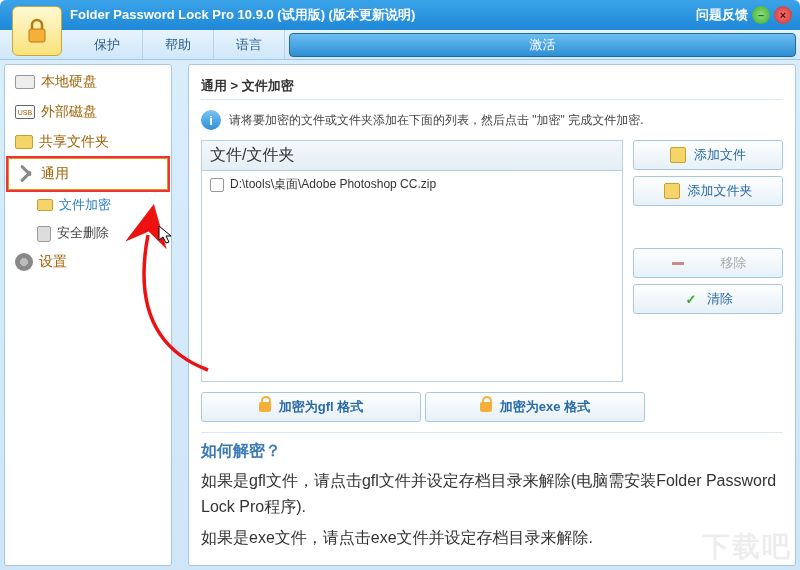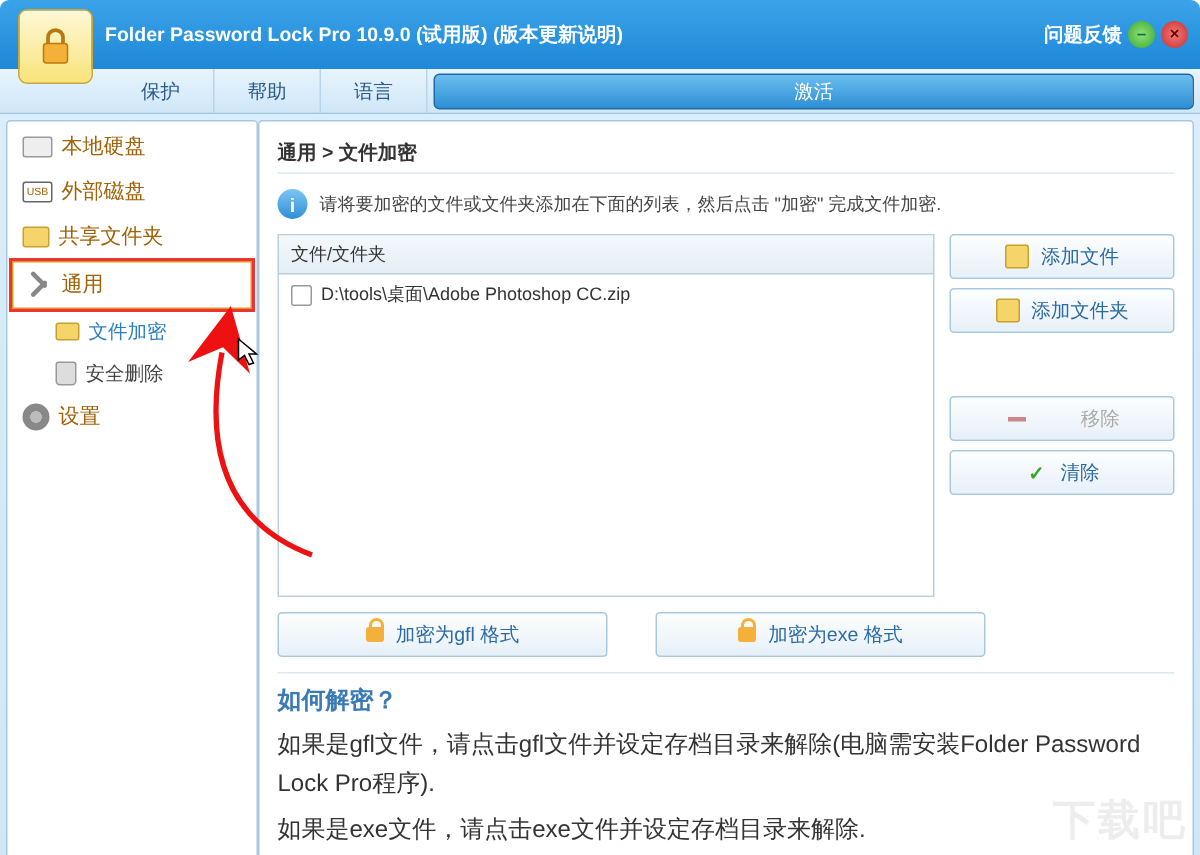--- a/index.html
+++ b/index.html
@@ -1,57 +1,57 @@
 <!DOCTYPE html>
 <html><head>
 <meta charset="utf-8">
 <style>
 * { box-sizing: border-box; margin: 0; padding: 0; font-family: "Microsoft YaHei", "SimSun", sans-serif; }
 body { width: 800px; height: 570px; background: #fff; overflow: hidden; position: relative; }
 
-.titlebar { height: 46px; background: linear-gradient(#3aa3e8, #1f88d8); border-radius: 6px 6px 0 0; display: flex; align-items: center; padding: 0 8px; color: #fff; font-size: 13px; font-weight: bold; }
+.titlebar { height: 30px; background: linear-gradient(#3aa3e8, #1f88d8); border-radius: 6px 6px 0 0; display: flex; align-items: center; padding: 0 8px; color: #fff; font-size: 13px; font-weight: bold; }
 .titlebar .icon-box { width: 50px; height: 50px; background: linear-gradient(#fef8d5,#f9e37a); border: 1px solid #c9a63a; border-radius: 6px; position: absolute; top: 6px; left: 12px; display:flex; align-items:center; justify-content:center; z-index:5;}
 .titlebar .ttl { margin-left: 62px; }
 .titlebar .right { margin-left: auto; display: flex; align-items: center; gap: 4px; }
 .titlebar .winbtn { width: 18px; height: 18px; border-radius: 50%; display:flex; align-items:center; justify-content:center; font-size:11px; font-weight:bold; cursor:pointer; }
 .winbtn.min { background: radial-gradient(#8fe27a,#3aa62c); color:#164; }
 .winbtn.close { background: radial-gradient(#f27a7a,#c92c2c); color:#600; }
 
 .menubar { height: 30px; background: linear-gradient(#e8f4fd,#cfe7f9); border-bottom:1px solid #9fc7e6; display:flex; align-items:center; padding-left: 72px; }
 .menubar .mitem { padding: 0 22px; height:100%; display:flex; align-items:center; font-size:13px; color:#2a5a8a; cursor:pointer; border-right:1px solid #b8d4ea;}
 .bigbtn { flex:1; margin: 2px 4px; height:24px; border-radius:4px; display:flex; align-items:center; justify-content:center; font-size:13px; color:#fff; cursor:pointer; }
 .bigbtn.buy { background: linear-gradient(#7ed957,#4caf28); border:1px solid #3a8a1f; }
 .bigbtn.act { background: linear-gradient(#6bbef0,#2d8fd4); border:1px solid #1f6aa5; }
 
 .body { display:flex; height: calc(570px - 60px); background: linear-gradient(#d9edfb,#cfe6f8); padding:4px; }
 
 .sidebar { width: 168px; background:#fff; border:1px solid #a8c8e0; border-radius:3px; padding:2px; }
 .navitem { display:flex; align-items:center; padding:6px 8px; font-size:14px; color:#a16207; cursor:pointer; gap:6px; }
 .navitem.sel { border:2px solid #d92; outline:2px solid #e33; outline-offset:-1px;}
 .subitem { display:flex; align-items:center; padding:5px 8px 5px 30px; font-size:13px; color:#2a7fc4; cursor:pointer; gap:6px;}
-.subitem.gray { color:#444; }
-
-.main { flex:1; margin-left:0; background:#fff; border:1px solid #a8c8e0; border-radius:3px; padding:8px 12px; display:flex; flex-direction:column; position:relative;}
+.subitem.gray { color:#444;align-items:flex-end; }
+
+.main { flex:1; margin-left:16px; background:#fff; border:1px solid #a8c8e0; border-radius:3px; padding:8px 12px; display:flex; flex-direction:column; position:relative;}
 .crumb { font-size:13px; font-weight:bold; color:#333; padding:4px 0; border-bottom:1px solid #dbe8f2;}
 .hint { display:flex; align-items:center; gap:8px; padding:10px 0; font-size:12px; color:#444;}
 .hint .iicon { width:20px; height:20px; border-radius:50%; background:linear-gradient(#7ec5f5,#2d8fd4); color:#fff; font-weight:bold; display:flex; align-items:center; justify-content:center; font-size:13px;}
 
 .filepanel { display:flex; gap:10px; flex:1; min-height:0; }
 .filelist { flex:1; border:1px solid #b8cfde; display:flex; flex-direction:column; }
-.filelist .hdr { background:linear-gradient(#f4f8fb,#e4eef6); border-bottom:1px solid #b8cfde; padding:4px 8px; font-size:12px; color:#333;}
+.filelist .hdr { background:linear-gradient(#f4f8fb,#e4eef6); border-bottom:1px solid #b8cfde; padding:4px 8px; font-size:16px; color:#333;}
 .filelist .items { flex:1; overflow:auto; padding:2px;}
 .filelist .frow { display:flex; align-items:center; gap:6px; padding:3px 6px; font-size:12px; color:#333;}
 .filelist .frow .fico { width:14px; height:14px; background:#fff; border:1px solid #999; border-radius:2px;}
 
 .sidebtns { width:150px; display:flex; flex-direction:column; gap:6px; }
 .pbtn { height:30px; border:1px solid #a8c8e0; border-radius:3px; background:linear-gradient(#fefefe,#e6f0f8); display:flex; align-items:center; justify-content:center; gap:8px; font-size:13px; color:#2a6aa5; cursor:pointer;}
 .pbtn.disabled { color:#aaa; cursor:default;gap:35px; }
 .pbtn .ic { width:16px; height:16px; display:flex; align-items:center; justify-content:center;}
 
-.bottomrow { display:flex; gap:32px; padding:10px 0;}
+.bottomrow { display:flex; gap:4px; padding:10px 0;font-weight:bold;}
 .encbtn { flex:1; max-width:220px; height:30px; border:1px solid #a8c8e0; border-radius:3px; background:linear-gradient(#fefefe,#e6f0f8); display:flex; align-items:center; justify-content:center; gap:8px; font-size:13px; color:#2a6aa5; cursor:pointer;}
 
 .helpsec { border-top:1px solid #dbe8f2; padding-top:8px; font-size:16px; color:#333;}
 .helpsec .q { font-weight:bold; color:#3a7ab5; margin-bottom:6px;}
 .helpsec p { margin:6px 0; line-height:1.6;}
 
 
 .arrow-svg { position:absolute; top:60px; left:8px; width:300px; height:320px; pointer-events:none; z-index:20;}
 
 

